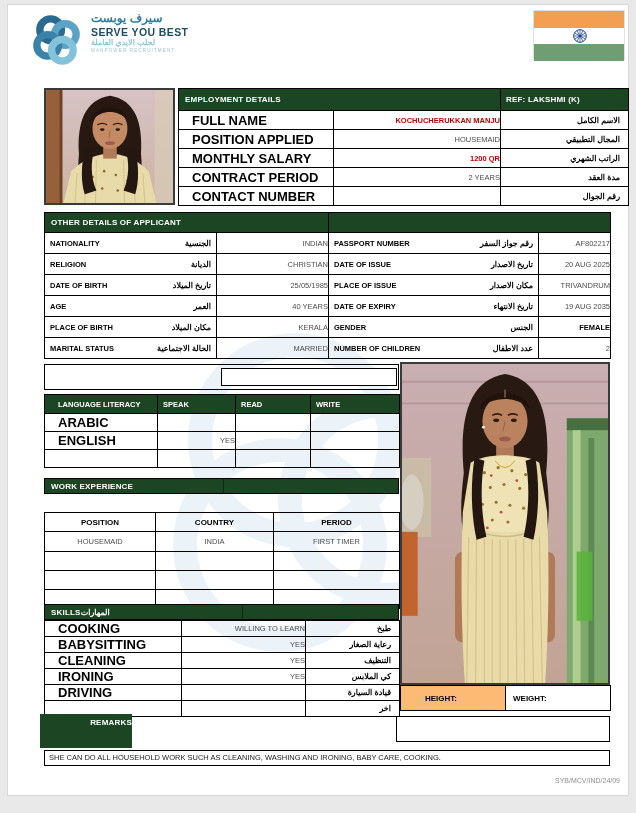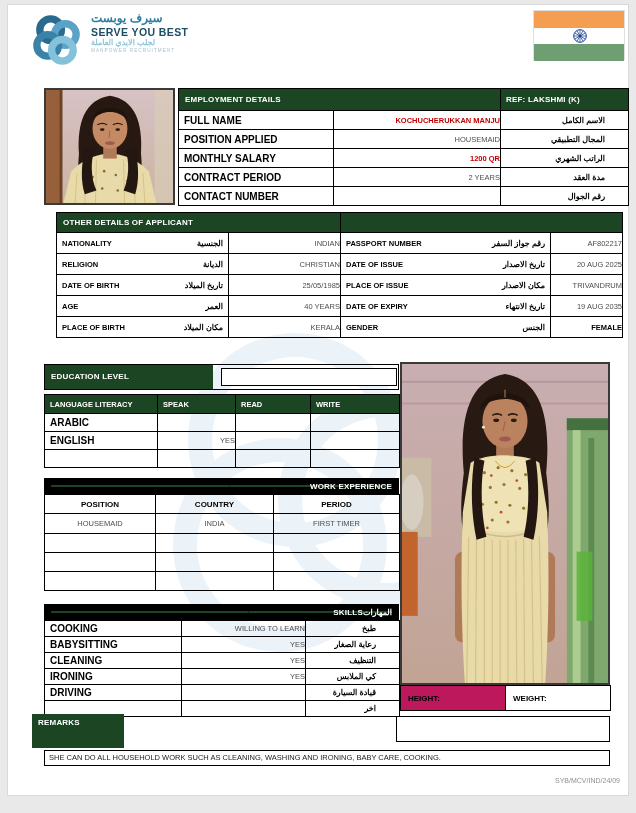--- a/index.html
+++ b/index.html
@@ -6,37 +6,37 @@
   html,body { width:636px; height:813px; }
   body { font-family:"Liberation Sans", sans-serif; background:#e9e9e9; }
   #sheet { position:relative; width:636px; height:813px; overflow:hidden; background:#e9e9e9; }
   .page { position:absolute; left:7px; top:4px; width:622px; height:792px; background:#ffffff; border:1px solid #d8d8d8; z-index:0; }
   .abs { position:absolute; z-index:2; }
   .wm { position:absolute; z-index:1; }
   table.tbl { border-collapse:collapse; table-layout:fixed; background:transparent; }
   .tbl td { border:1px solid #000; overflow:hidden; white-space:nowrap; vertical-align:middle; }
   .green { background:#1c4623; color:#fff; font-weight:bold; }
   .h8 { font-size:8px; letter-spacing:.2px; }
-  .lab { font-weight:bold; font-size:10px; color:#000; padding-left:5px; }
+  .lab { font-weight:bold; font-size:13px; color:#000; padding-left:13px; }
   .val { font-size:7.5px; color:#4d4d4d; padding-left:5px;text-align:right; }
   .valb { font-weight:bold; color:#000; }
-  .ar { font-size:8px; font-weight:bold; color:#000; text-align:right; direction:rtl; padding-right:23px; }
+  .ar { font-size:8px; font-weight:bold; color:#000; text-align:right; direction:rtl; padding-right:8px; }
   .red { color:#c00000 !important; font-weight:bold; }
   .ctr { text-align:center; padding-left:0 !important; }
   .combo { display:flex; justify-content:space-between; align-items:center; width:100%; }
   .combo .en { font-weight:bold; font-size:7.5px; color:#000; padding-left:5px; }
   .combo .aa { font-weight:bold; font-size:8px; color:#000; direction:rtl; padding-right:5px; }
   .photo-frame { border:2px solid #3a3a3a; background:#cbb3ae; overflow:hidden; }
   .logo-wrap { display:flex; gap:7px; align-items:flex-start; }
   .logo-txt { display:flex; flex-direction:column; line-height:1.15; }
   .logo-ar { font-size:12px; font-weight:bold; color:#2e7fa0; color:#2e7fa0; direction:rtl; text-align:left; }
   .logo-en { font-size:10.5px; font-weight:bold; color:#1d4e63; letter-spacing:.4px; }
   .logo-ar2 { font-size:8px; font-weight:bold; color:#8cc6da; direction:rtl; text-align:left; }
   .logo-en2 { font-size:4.6px; color:#a9bfc9; letter-spacing:1.1px; margin-top:1px; }
-  .gbar { display:flex; justify-content:flex-end; align-items:center; border:7px solid #000000; }
+  .gbar { display:flex; justify-content:flex-start; align-items:center; border:1px solid #000000; }
 </style>
 </head>
 <body>
 
 <div id="sheet">
   <div class="page"></div>
 
   <svg class="wm" style="left:130px;top:330px;" width="390" height="330" viewBox="0 0 390 330">
     <g fill="none" stroke="#dce9f3" stroke-width="24" opacity="0.55">
       <circle cx="165" cy="110" r="95"></circle>
@@ -161,21 +161,21 @@
       </tr>
       <tr style="height:19px;">
         <td class="lab">CONTACT NUMBER</td>
         <td class="val"></td>
         <td class="ar">رقم الجوال</td>
       </tr>
     </tbody>
       </table>
   </div>
 
-  <div class="abs" style="left:56px;top:212px;">
+  <div class="abs" style="left:44px;top:212px;">
     <table class="tbl" style="width:566px;">
       <colgroup>
           <col style="width:172px">
           <col style="width:112px">
           <col style="width:210px">
           <col style="width:72px">
         </colgroup>
       <tbody>
           <tr style="height:20px;">
         <td colspan="2" class="green h8" style="padding-left:6px;">OTHER DETAILS OF APPLICANT</td>
@@ -254,40 +254,55 @@
             </td>
         <td class="val">KERALA</td>
         <td>
               <div class="combo">
                 <span class="en">GENDER</span>
                 <span class="aa">الجنس</span>
               </div>
             </td>
         <td class="val valb">FEMALE</td>
       </tr>
+      <tr style="height:21px;">
+        <td>
+              <div class="combo">
+                <span class="en">MARITAL STATUS</span>
+                <span class="aa">الحالة الاجتماعية</span>
+              </div>
+            </td>
+        <td class="val">MARRIED</td>
+        <td>
+              <div class="combo">
+                <span class="en">NUMBER OF CHILDREN</span>
+                <span class="aa">عدد الاطفال</span>
+              </div>
+            </td>
+        <td class="val">2</td>
+      </tr>
     </tbody>
       </table>
   </div>
 
   <div class="abs" style="left:44px;top:364px;width:355px;height:26px;border:1px solid #000;">
-    <div class="green h8" style="position:absolute;left:0;top:0;width:168px;height:100%;line-height:24px;padding-left:6px;">EDUCATION LEVEL</div>
     <div style="position:absolute;left:176px;top:3px;width:176px;height:18px;border:1px solid #000;background:#fff;font-size:7.5px;color:#4d4d4d;padding-left:4px;"></div>
   </div>
 
   <div class="abs" style="left:44px;top:394px;">
     <table class="tbl" style="width:355px;">
       <colgroup>
           <col style="width:113px">
           <col style="width:78px">
           <col style="width:75px">
           <col style="width:89px">
         </colgroup>
       <tbody>
           <tr style="height:19px;">
-        <td class="green" style="font-size:7.5px;padding-left:5px;">LANGUAGE LITERACY</td>
+        <td class="green" style="font-size:7.5px;padding-left:13px;">LANGUAGE LITERACY</td>
         <td class="green" style="font-size:7.5px;padding-left:5px;">SPEAK</td>
         <td class="green" style="font-size:7.5px;padding-left:5px;">READ</td>
         <td class="green" style="font-size:7.5px;padding-left:5px;">WRITE</td>
       </tr>
       <tr style="height:18px;">
         <td class="lab">ARABIC</td>
         <td class="val"></td>
         <td class="val"></td>
         <td class="val"></td>
       </tr>
@@ -304,21 +319,21 @@
         <td class="val"></td>
       </tr>
     </tbody>
       </table>
   </div>
 
   <div class="abs green gbar" style="left:44px;top:478px;width:355px;height:16px;">
     <span class="h8" style="padding-left:6px;">WORK EXPERIENCE</span>
     <span style="position:absolute;left:178px;top:0;width:1px;height:100%;background:#0b2c14;"></span>
   </div>
-  <div class="abs" style="left:44px;top:494px;">
+  <div class="abs" style="left:44px;top:512px;">
     <table class="tbl" style="width:355px;">
       <colgroup>
           <col style="width:111px">
           <col style="width:118px">
           <col style="width:126px">
         </colgroup>
       <tbody>
           <tr style="height:19px;">
         <td class="lab ctr" style="font-size:8px;">POSITION</td>
         <td class="lab ctr" style="font-size:8px;">COUNTRY</td>
@@ -427,21 +442,21 @@
   </div>
 
   <div class="abs" style="left:400px;top:685px;">
     <table class="tbl" style="width:210px;">
       <colgroup>
           <col style="width:105px">
           <col style="width:105px">
         </colgroup>
       <tbody>
           <tr style="height:25px;">
-        <td class="lab" style="font-size:8px;padding-left:7px;background:#be185d;">HEIGHT:</td>
+        <td class="lab" style="font-size:8px;padding-left:24px;background:#fdba74;">HEIGHT:</td>
         <td class="lab" style="font-size:8px;padding-left:7px;background:#fff;">WEIGHT:</td>
       </tr>
     </tbody>
       </table>
   </div>
 
   <div class="abs green gbar" style="left:44px;top:604px;width:355px;height:16px;">
     <span class="h8" style="padding-left:6px;">SKILLS</span>
     <span class="h8" style="direction:rtl;">المهارات</span>
     <span style="position:absolute;left:197px;top:0;width:1px;height:100%;background:#0b2c14;"></span>
@@ -481,21 +496,21 @@
       </tr>
       <tr style="height:16px;">
         <td class="lab"></td>
         <td class="val"></td>
         <td class="ar">اخر</td>
       </tr>
     </tbody>
       </table>
   </div>
 
-  <div class="abs green" style="left:32px;top:714px;width:92px;height:34px;z-index:3;">
+  <div class="abs green" style="left:40px;top:714px;width:92px;height:34px;z-index:3;text-align:right;">
     <span class="h8" style="display:block;padding:4px 0 0 6px;">REMARKS</span>
   </div>
 
   <div class="abs" style="left:396px;top:716px;width:214px;height:26px;border:1px solid #000;background:#fff;"></div>
 
   <div class="abs" style="left:44px;top:750px;width:566px;height:16px;border:1px solid #000;background:#fff;font-size:7.5px;color:#222;line-height:14px;padding-left:4px;white-space:nowrap;overflow:hidden;">
     <span>SHE CAN DO ALL HOUSEHOLD WORK SUCH AS CLEANING, WASHING AND IRONING, BABY CARE, COOKING.</span>
   </div>
 
   <div class="abs" style="left:420px;top:777px;width:200px;text-align:right;font-size:7px;color:#8f8f8f;">SYB/MCV/IND/24/09</div>

